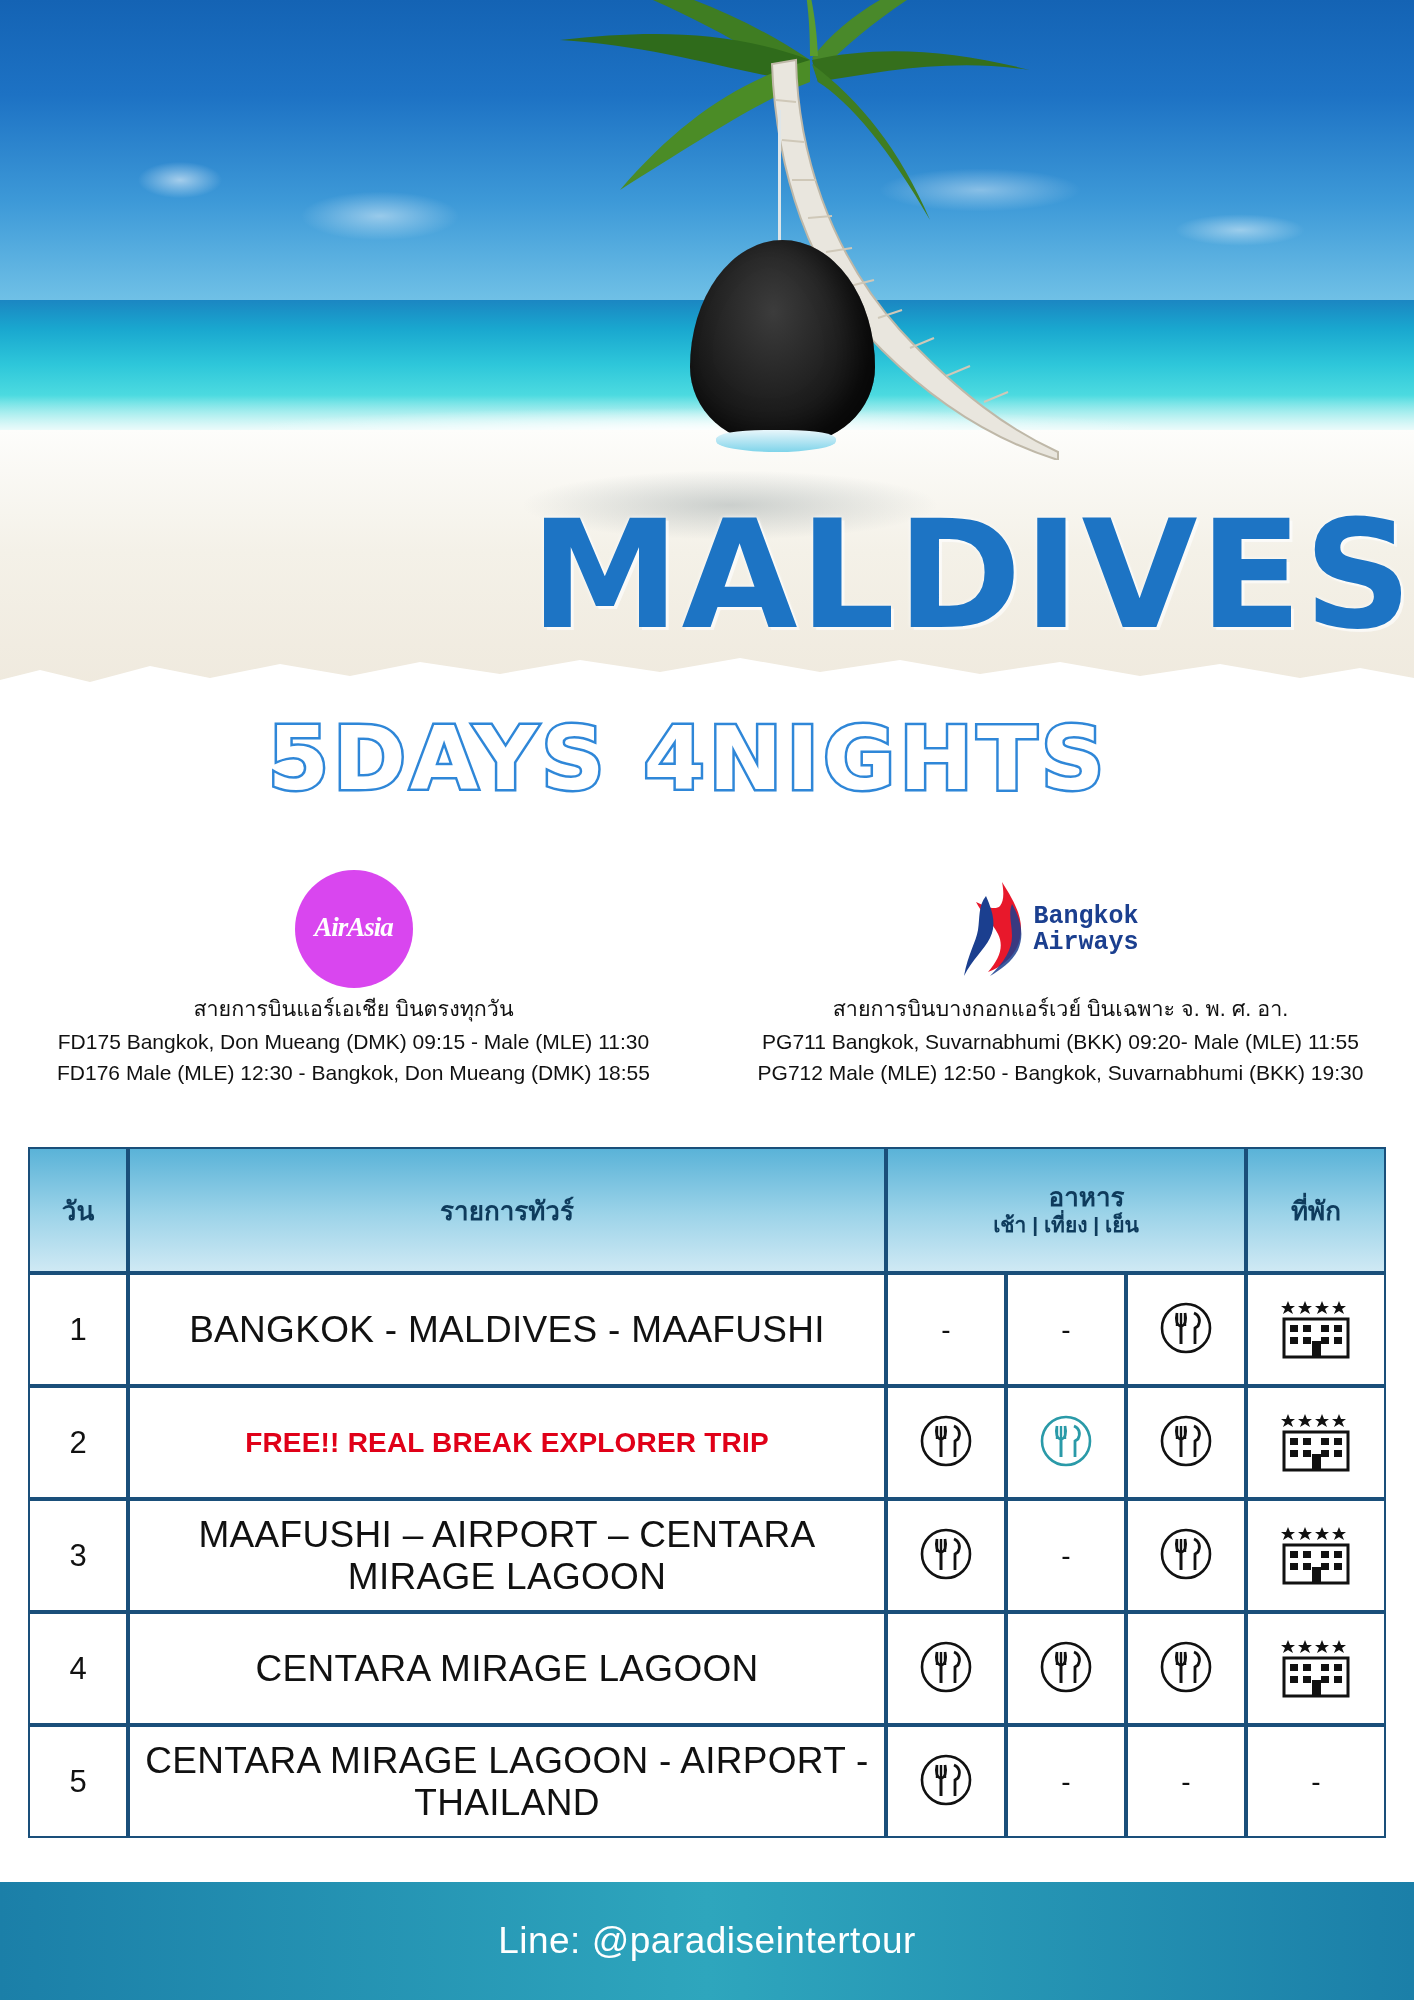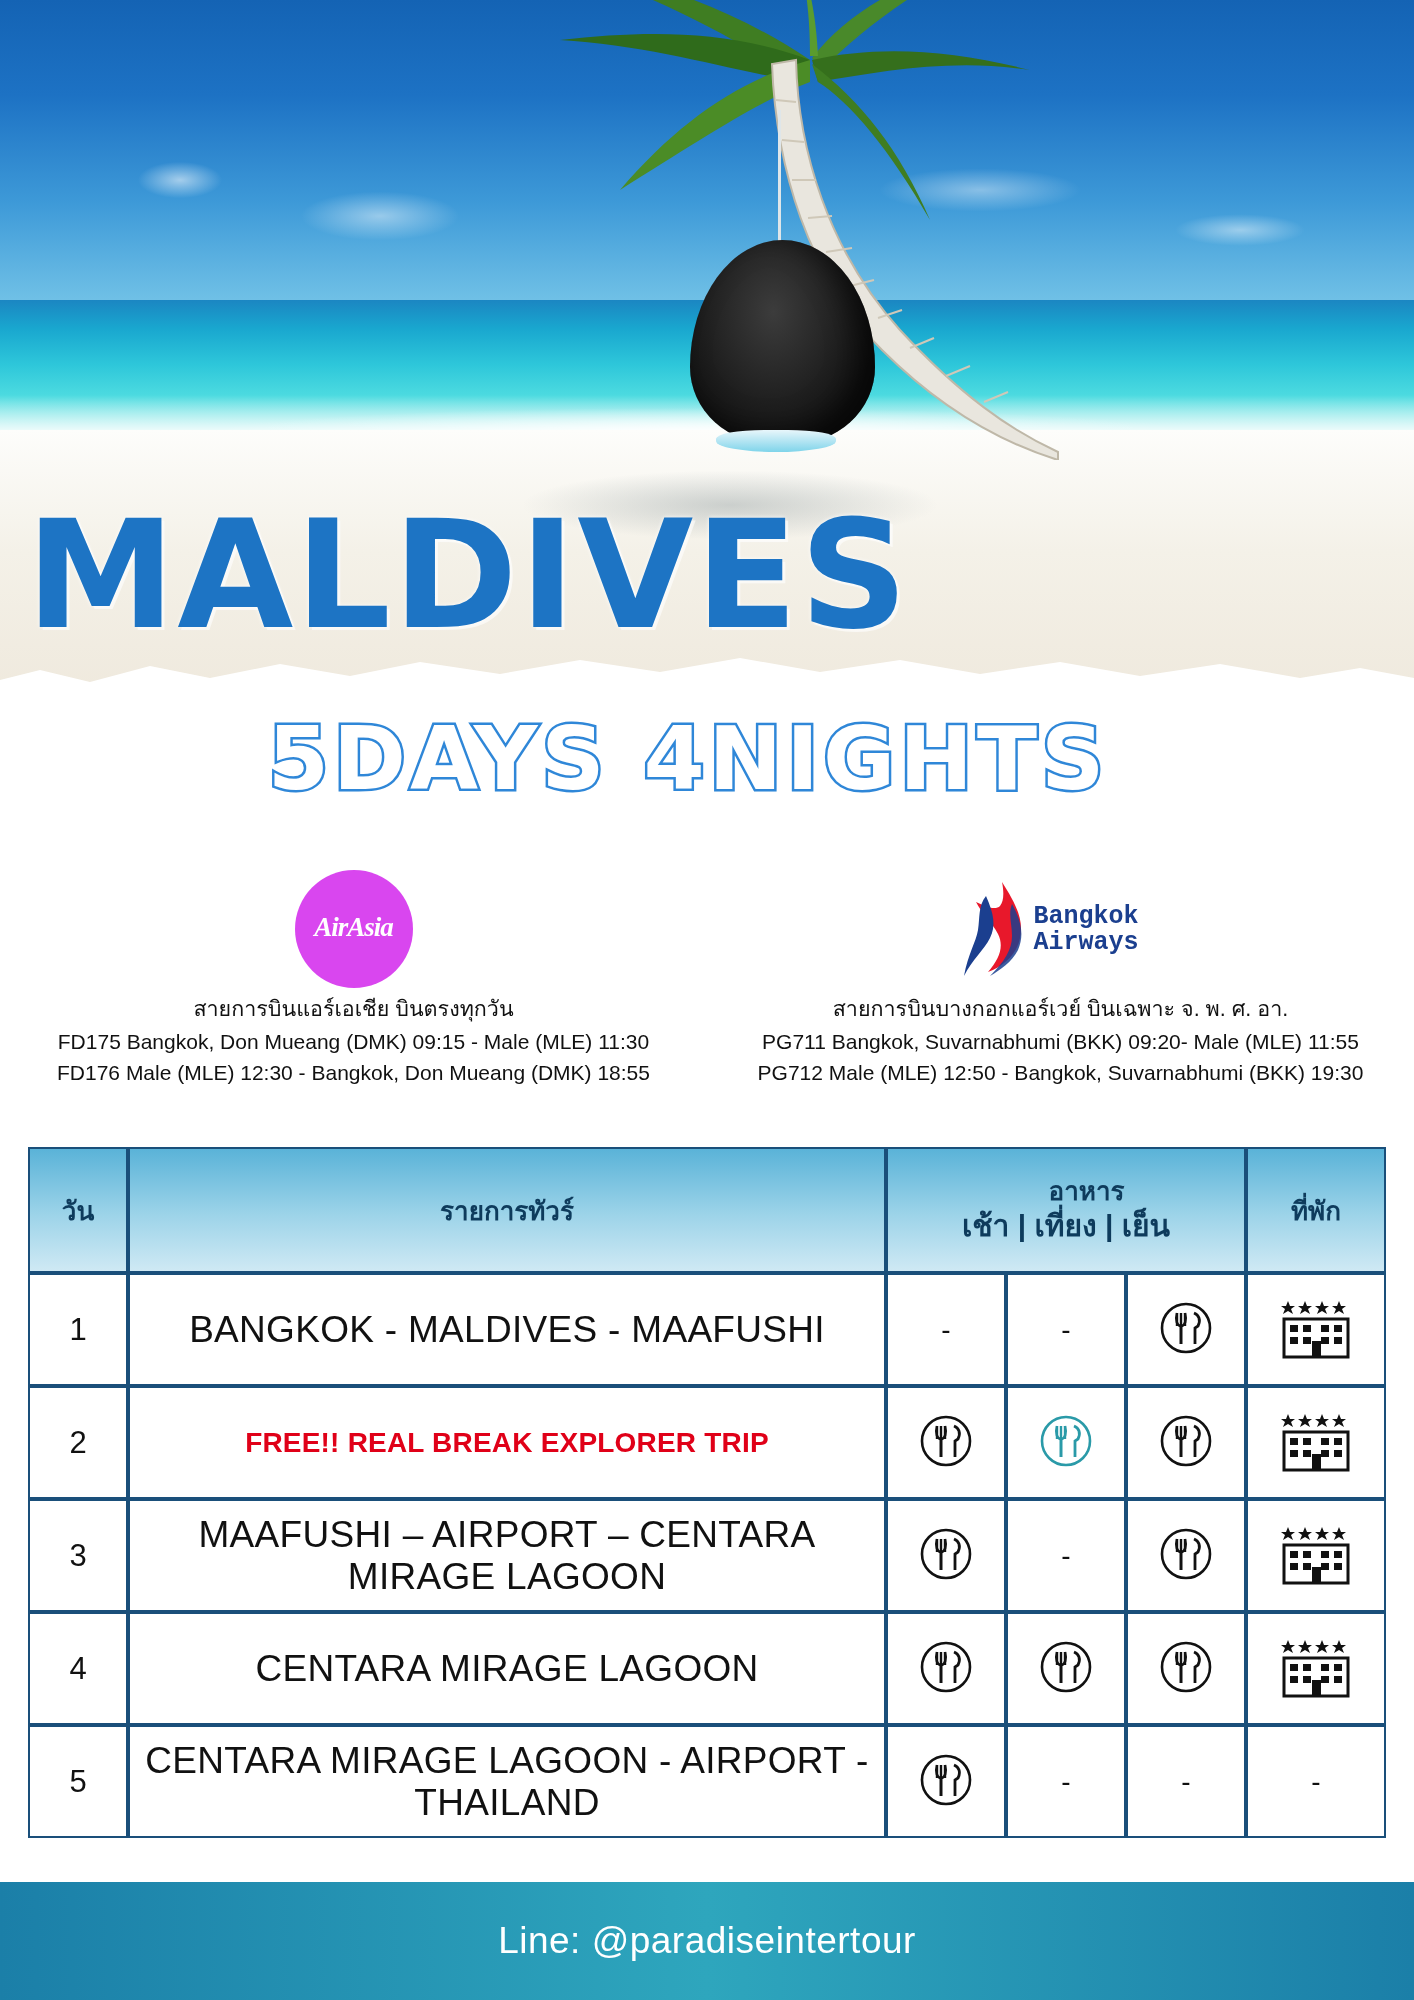--- a/index.html
+++ b/index.html
@@ -72,21 +72,21 @@
   }
   .hammock-cushion {
     position: absolute; left: 716px; top: 430px; width: 120px; height: 22px;
     background: linear-gradient(#e8f6fb, #7fd4ea);
     border-radius: 40% 40% 50% 50%;
   }
 
   
   .title-main {
     position: absolute; left: 0; top: 500px; width: 1414px;
-    text-align: left;
+    text-align: right;
     font-family: "DejaVu Sans", sans-serif;
     font-weight: bold;
     font-size: 150px;
     letter-spacing: 2px;
     color: #1d74c4;
     text-shadow: 0 0 4px rgba(255,255,255,.9), 3px 3px 0 rgba(255,255,255,.6);
     line-height: 1;
     padding-left: 26px;
   }
   .title-sub {
@@ -157,21 +157,21 @@
     vertical-align: middle;
   }
   .tbl thead th {
     background: linear-gradient(#5ab3d8 0%, #9ed4e9 55%, #cfe9f4 100%);
     color: #0e3b5c;
     font-size: 26px;
     font-weight: bold;
     height: 126px;
   }
   .th-food-top { font-size: 26px; line-height: 1.18; margin-left: 41px; }
-  .th-food-bot { font-size: 30px; line-height: 1.25; }
+  .th-food-bot { font-size: 21px; line-height: 1.25; }
   .col-day { width: 100px; }
   .col-item { width: 758px; }
   .col-meal { width: 120px; }
   .col-hotel { width: 140px; }
 
   .tbl tbody td { height: 113px; background: #fff; }
   .day-num { font-size: 31px; color: #111; font-family: "Liberation Sans", sans-serif; }
   .item-txt { font-size: 37px; color: #111; letter-spacing: .3px; }
   .item-free { font-size: 28px; color: #e00018; font-weight: bold; letter-spacing: .2px; }
   .dash { font-size: 28px; color: #111; }

